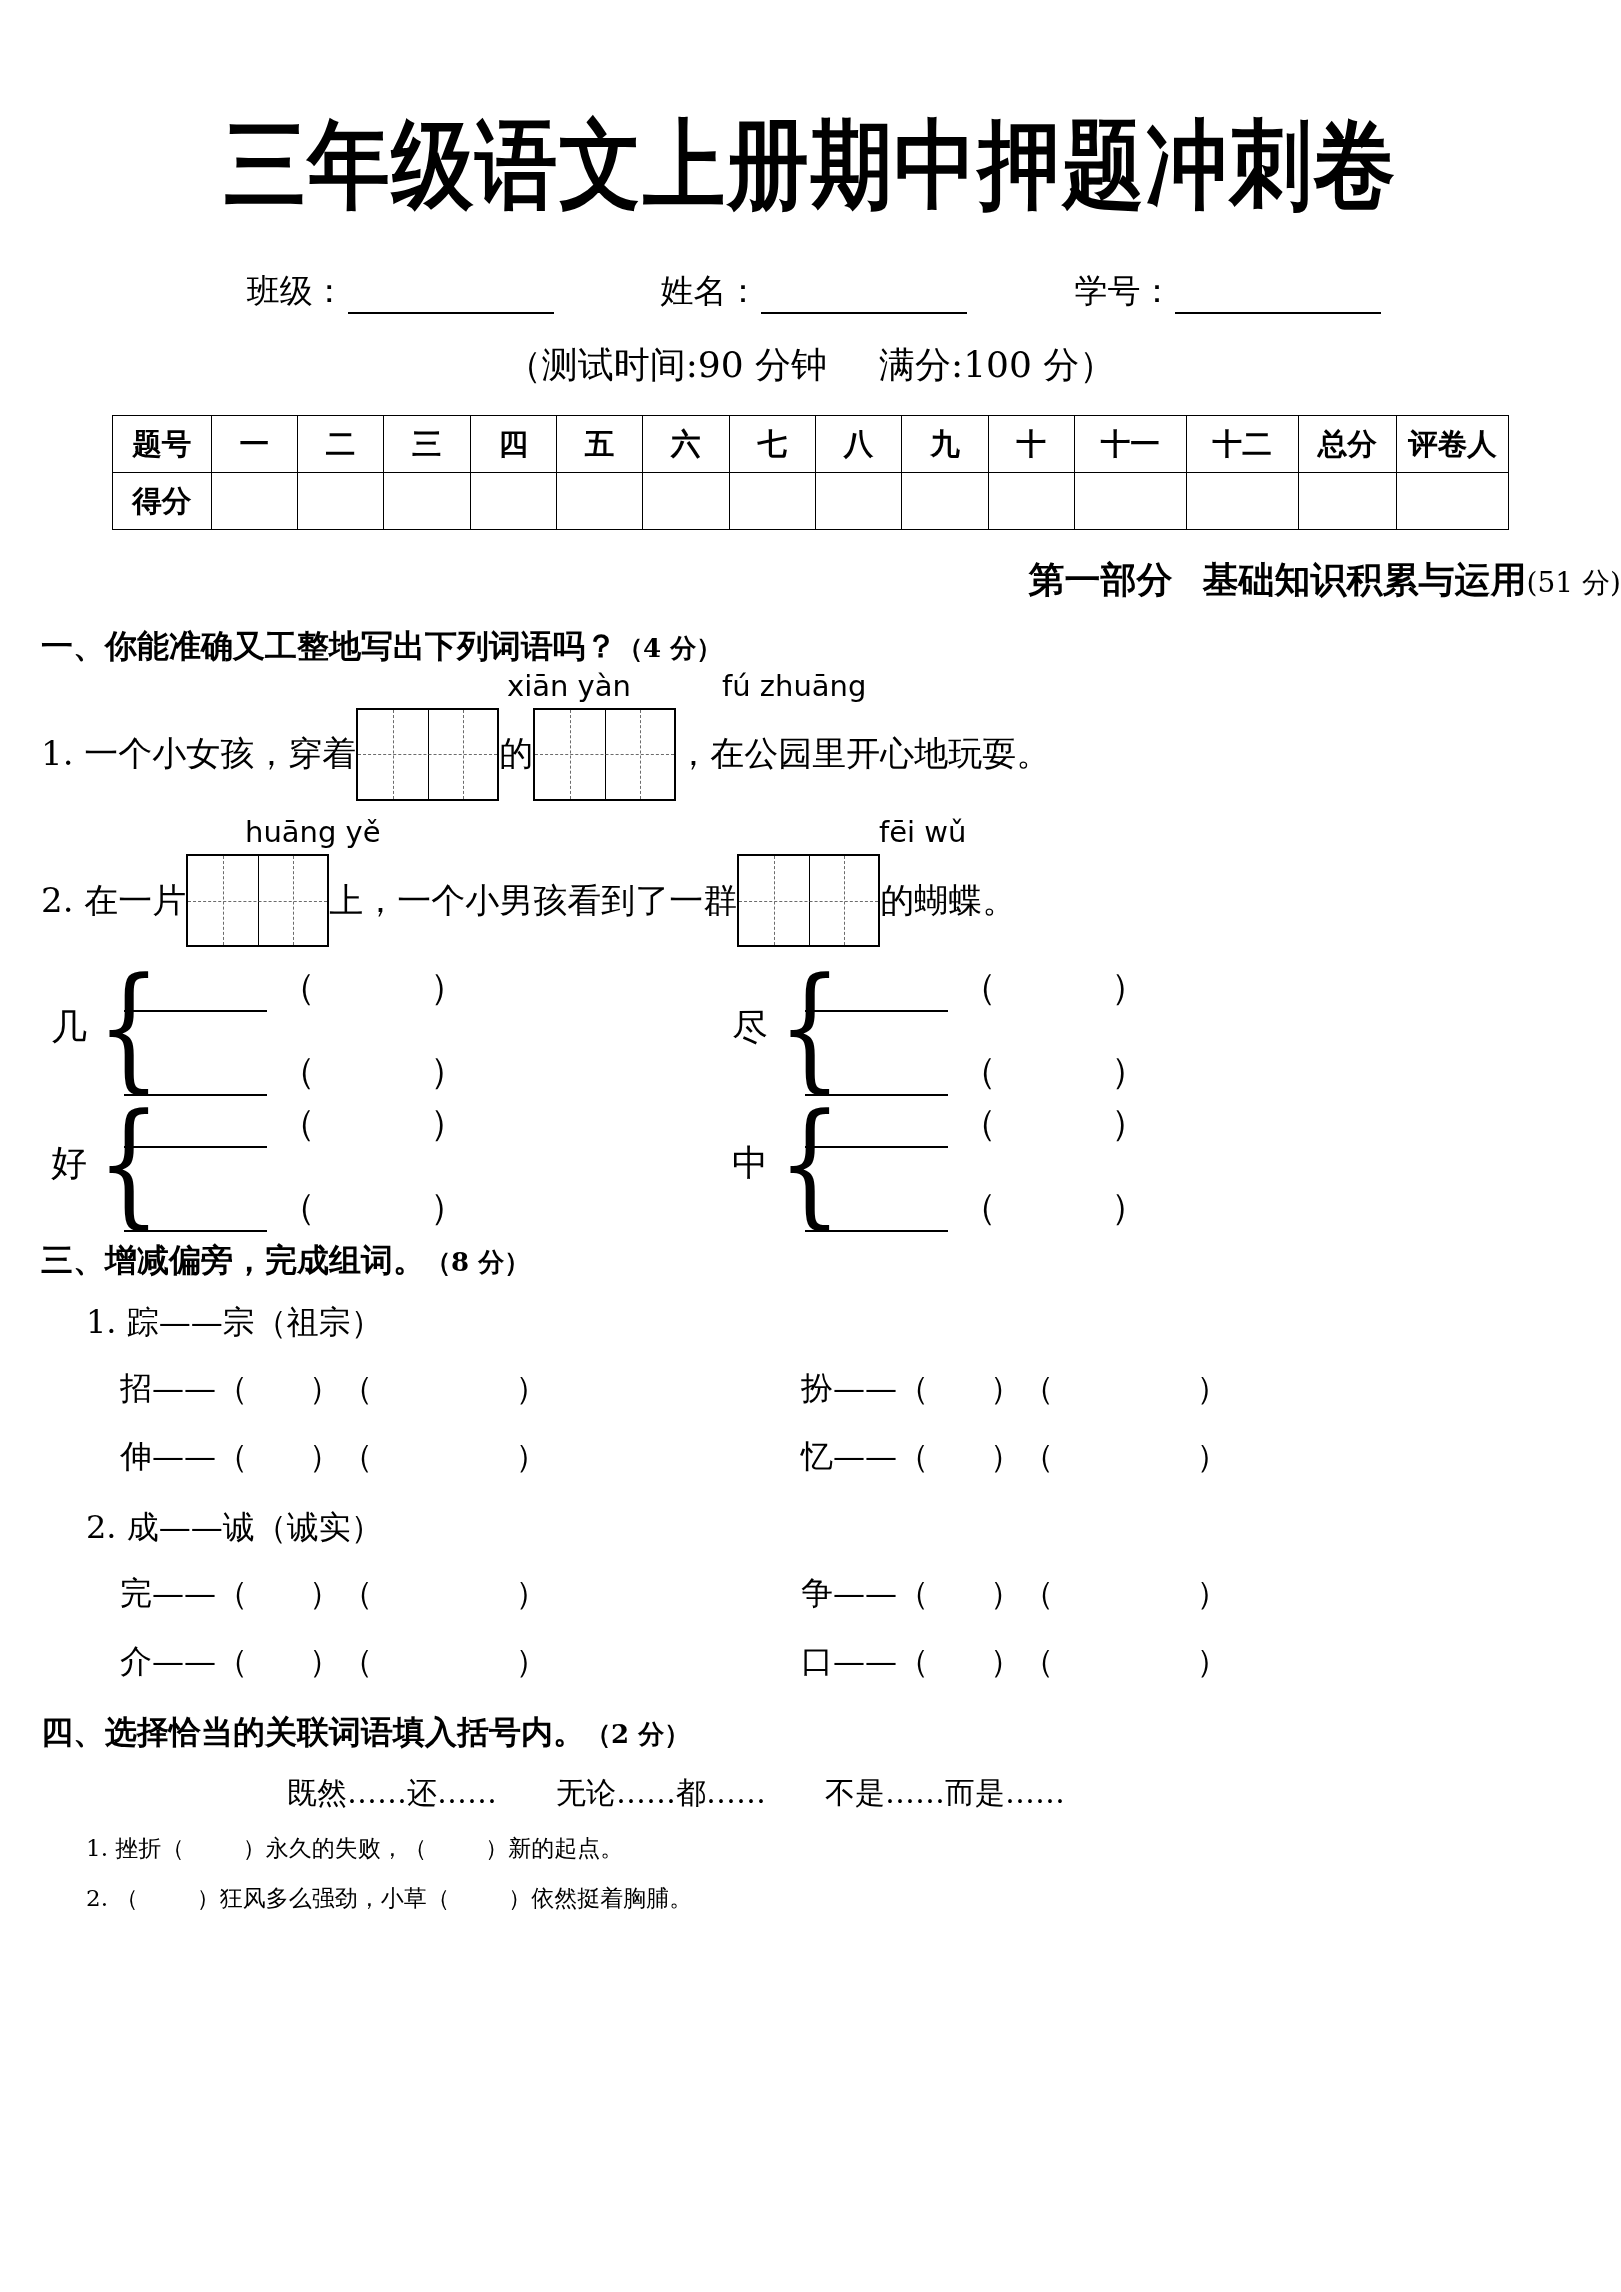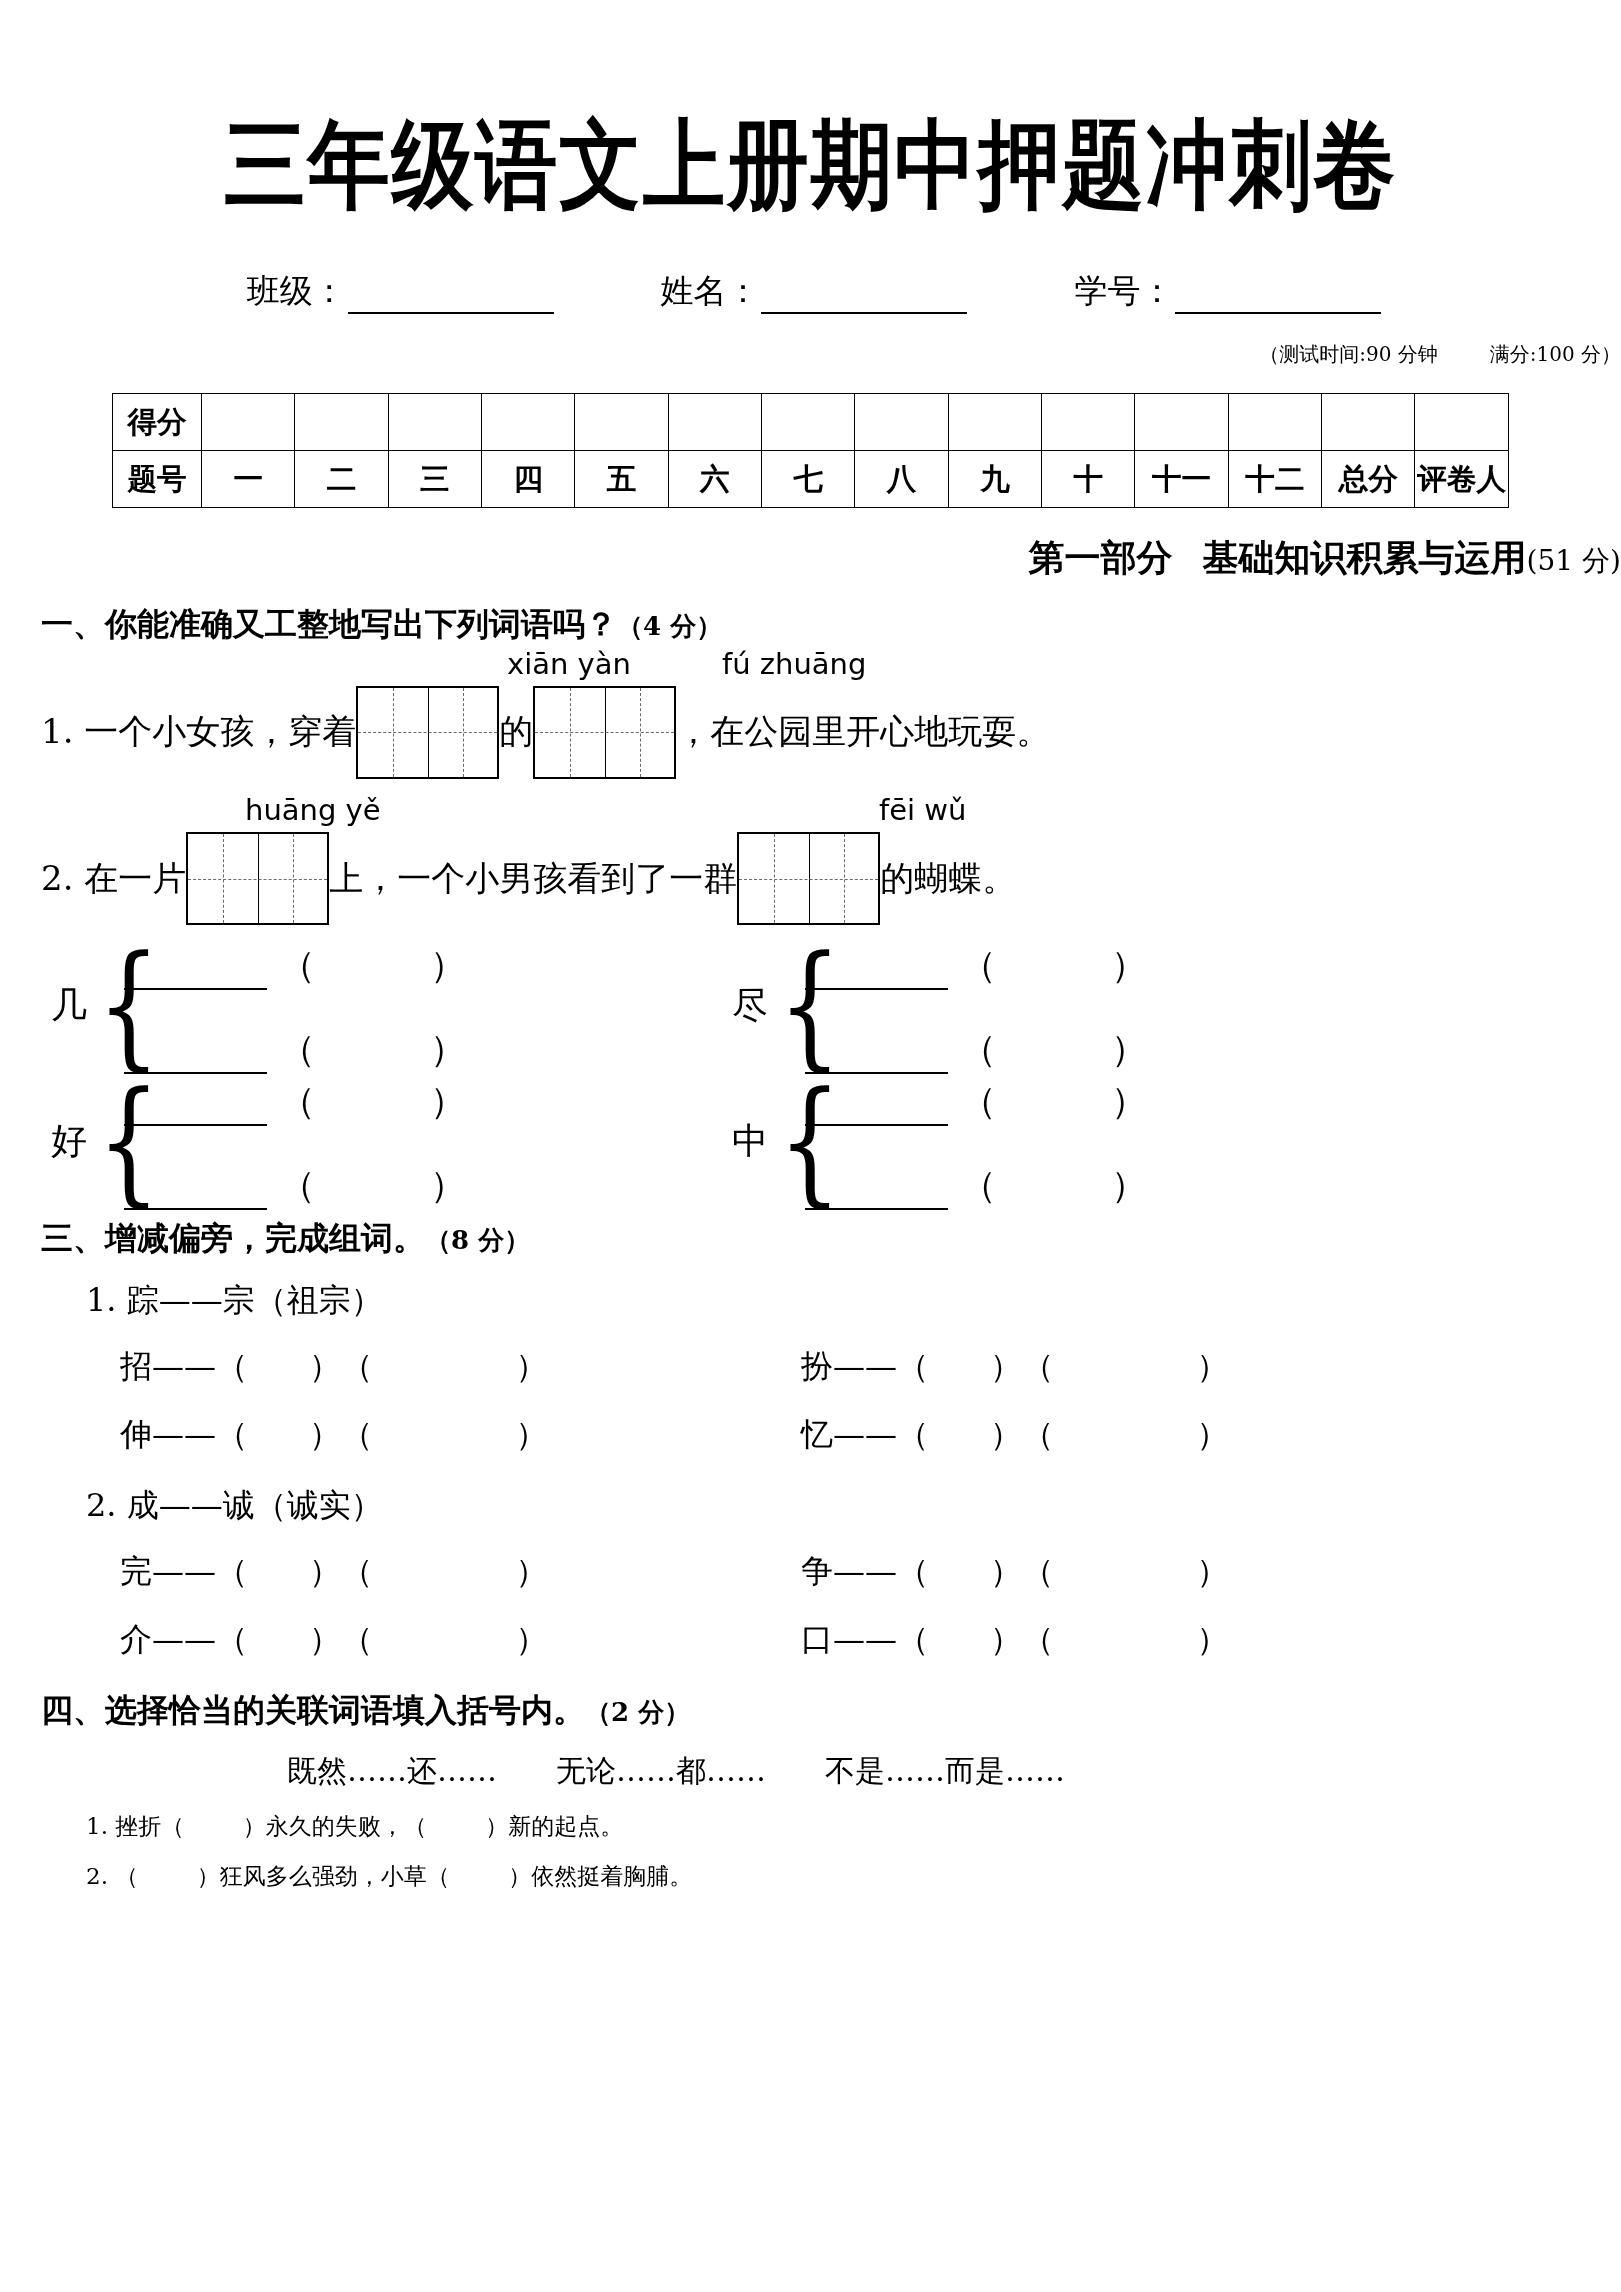--- a/index.html
+++ b/index.html
@@ -34,23 +34,23 @@
     gap:100px;
     margin-top:86px;
     font-size:33px;
     font-family:"DejaVu Serif","Liberation Serif",serif;
   }
   .idfield { display:flex; align-items:flex-end; white-space:nowrap; }
   .idlabel { font-size:33px;margin-left:7px; }
   .idblank { display:inline-block; width:206px; border-bottom:2.7px solid #000; height:30px; margin-left:1.8px; }
 
   .meta {
-    text-align:right;
+    text-align:center;
     margin-top:27px;
-    font-size:20px;
+    font-size:36px;
     font-family:"DejaVu Serif","Liberation Serif",serif;
   }
   .meta .gap { display:inline-block; width:52px; }
 
   
   .scoretable-wrap { display:flex; justify-content:center; margin-top:25px; }
   table.scoretable {
     border-collapse:collapse;
     width:1397px;
     table-layout:fixed;
@@ -190,53 +190,53 @@
   </div>
 
   <div class="meta">
     <span>（</span><span>测试时间:90 分钟</span><span class="gap"></span><span>满分:100 分</span><span>）</span>
   </div>
 
   <div class="scoretable-wrap">
     <table class="scoretable">
       <tbody>
           <tr>
-        <td class="lbl">得分</td>
-        <td></td>
-        <td></td>
-        <td></td>
-        <td></td>
-        <td></td>
-        <td></td>
-        <td></td>
-        <td></td>
-        <td></td>
-        <td></td>
-        <td></td>
-        <td></td>
-        <td></td>
-        <td></td>
-      </tr>
-      <tr>
         <td class="lbl">题号</td>
         <td class="num">一</td>
         <td class="num">二</td>
         <td class="num">三</td>
         <td class="num">四</td>
         <td class="num">五</td>
         <td class="num">六</td>
         <td class="num">七</td>
         <td class="num">八</td>
         <td class="num">九</td>
         <td class="num">十</td>
         <td class="wide">十一</td>
         <td class="wide">十二</td>
         <td class="lbl">总分</td>
         <td class="wide">评卷人</td>
       </tr>
+      <tr>
+        <td class="lbl">得分</td>
+        <td></td>
+        <td></td>
+        <td></td>
+        <td></td>
+        <td></td>
+        <td></td>
+        <td></td>
+        <td></td>
+        <td></td>
+        <td></td>
+        <td></td>
+        <td></td>
+        <td></td>
+        <td></td>
+      </tr>
     </tbody>
       </table>
   </div>
 
   <div class="part-head">
     <span>第一部分</span><span class="sp"></span><span>基础知识积累与运用</span><span class="pts">(51 分)</span>
   </div>
 
   <div class="q-head">
     <span>一、你能准确又工整地写出下列词语吗？</span><span class="pts">（4 分）</span>

